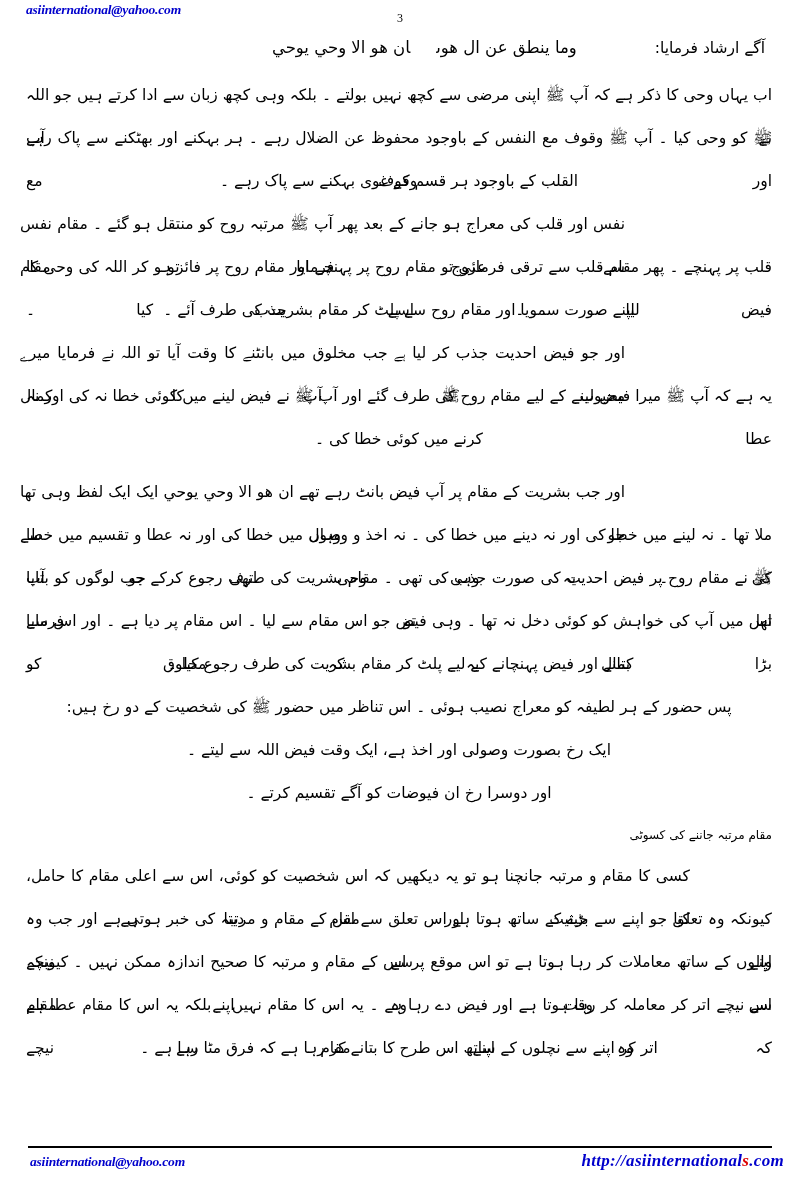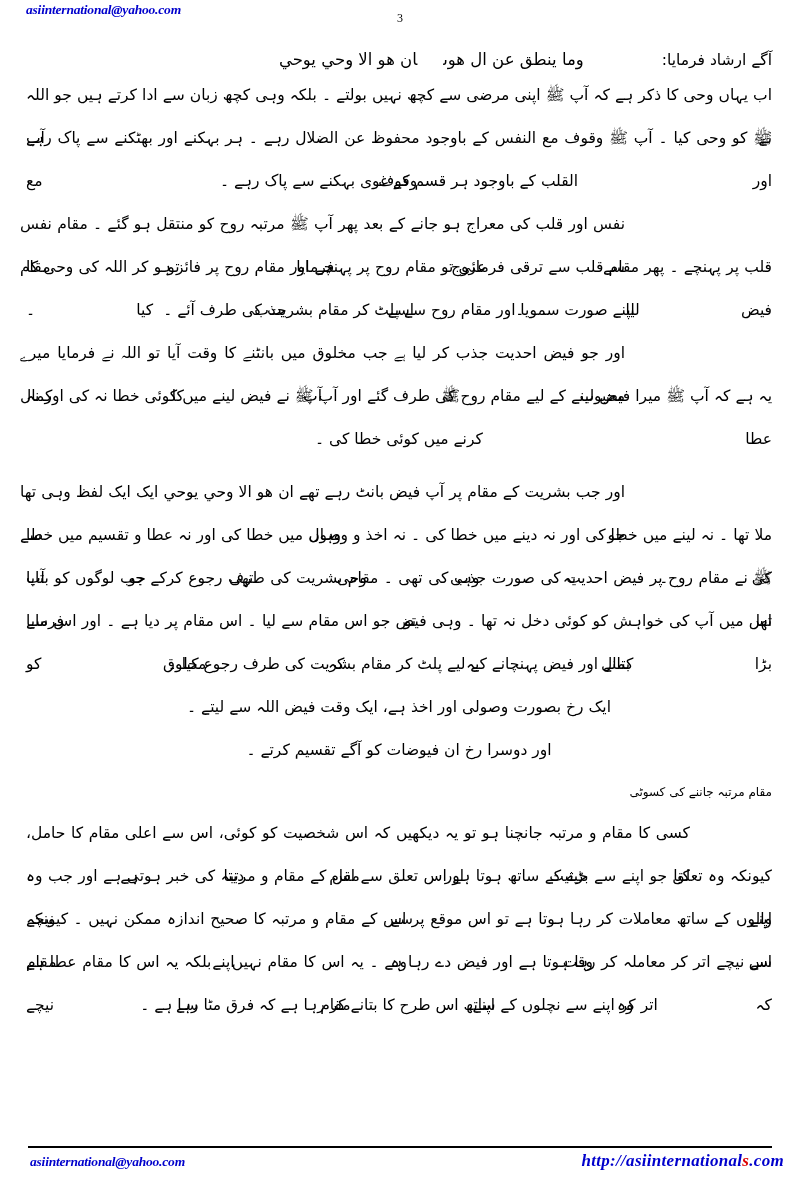--- a/index.html
+++ b/index.html
@@ -144,23 +144,23 @@
   .arabic {
     font-family: "DejaVu Sans", sans-serif;
     font-size: 16.5px;
     letter-spacing: 0.5px;
   }
 
   
   .ayah-line {
     display: block;
     height: 40px;
-    line-height: 52px;
+    line-height: 27px;
     font-size: 15.5px;
-    padding: 0 28px 0 26px;
+    padding: 0 35px 0 26px;
     white-space: nowrap;
     direction: rtl;
   }
   .ayah-line .seg-lead { margin-left: 78px; }
   .ayah-line .seg-mid  { margin-left: 26px; }
 
   .section-heading {
     display: block;
     font-size: 12px;
     line-height: 40px;
@@ -211,20 +211,21 @@
 
     <div>
       <span class="ln justify indent-md">اور جب بشریت کے مقام پر آپ فیض بانٹ رہے تھے ان ھو الا وحي يوحي ایک ایک لفظ وہی تھا جو وہاں سے</span>
       <span class="ln justify">ملا تھا ۔ نہ لینے میں خطا کی اور نہ دینے میں خطا کی ۔ نہ اخذ و وصول میں خطا کی اور نہ عطا و تقسیم میں خطا کی ۔ یہ وہی وحی تھی جو آپ</span>
       <span class="ln justify">ﷺ نے مقام روح پر فیض احدیت کی صورت جذب کی تھی ۔ مقام بشریت کی طرف رجوع کرکے جب لوگوں کو بتایا تھا تو فرمایا</span>
       <span class="ln justify">اس میں آپ کی خواہش کو کوئی دخل نہ تھا ۔ وہی فیض جو اس مقام سے لیا ۔ اس مقام پر دیا ہے ۔ اور اس سے بڑا کمال یہ کہ مخلوق کو</span>
       <span class="ln center">بتانے اور فیض پہنچانے کے لیے پلٹ کر مقام بشریت کی طرف رجوع کیا ۔</span>
     </div>
 
     <div>
+      <span class="ln center">پس حضور کے ہر لطیفہ کو معراج نصیب ہوئی ۔ اس تناظر میں حضور ﷺ کی شخصیت کے دو رخ ہیں:</span>
       <span class="ln center">ایک رخ بصورت وصولی اور اخذ ہے، ایک وقت فیض اللہ سے لیتے ۔</span>
       <span class="ln center">اور دوسرا رخ ان فیوضات کو آگے تقسیم کرتے ۔</span>
     </div>
 
     <span class="section-heading">مقام مرتبہ جاننے کی کسوٹی</span>
 
     <div>
       <span class="ln justify indent-sm">کسی کا مقام و مرتبہ جانچنا ہو تو یہ دیکھیں کہ اس شخصیت کو کوئی، اس سے اعلی مقام کا حامل، کیا حیثیت اور مقام دیتا ہے ۔</span>
     </div>
 

